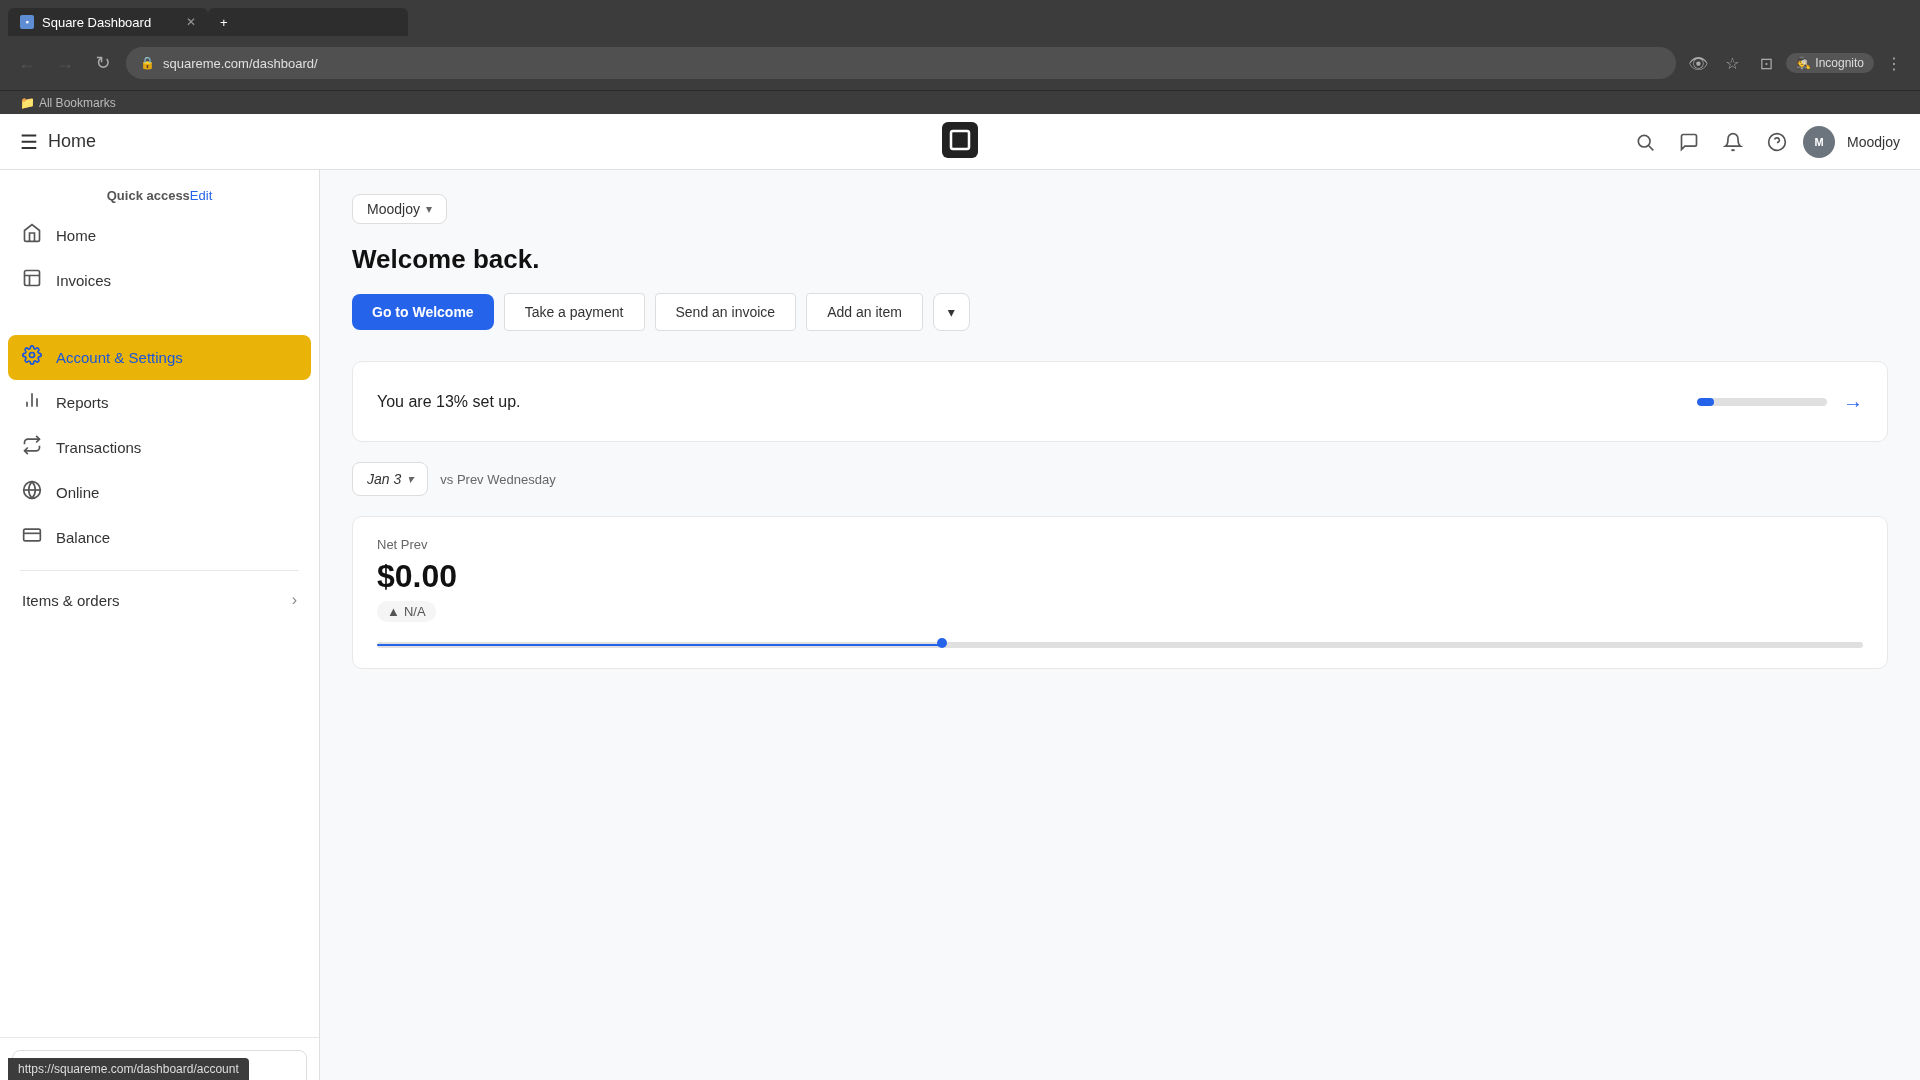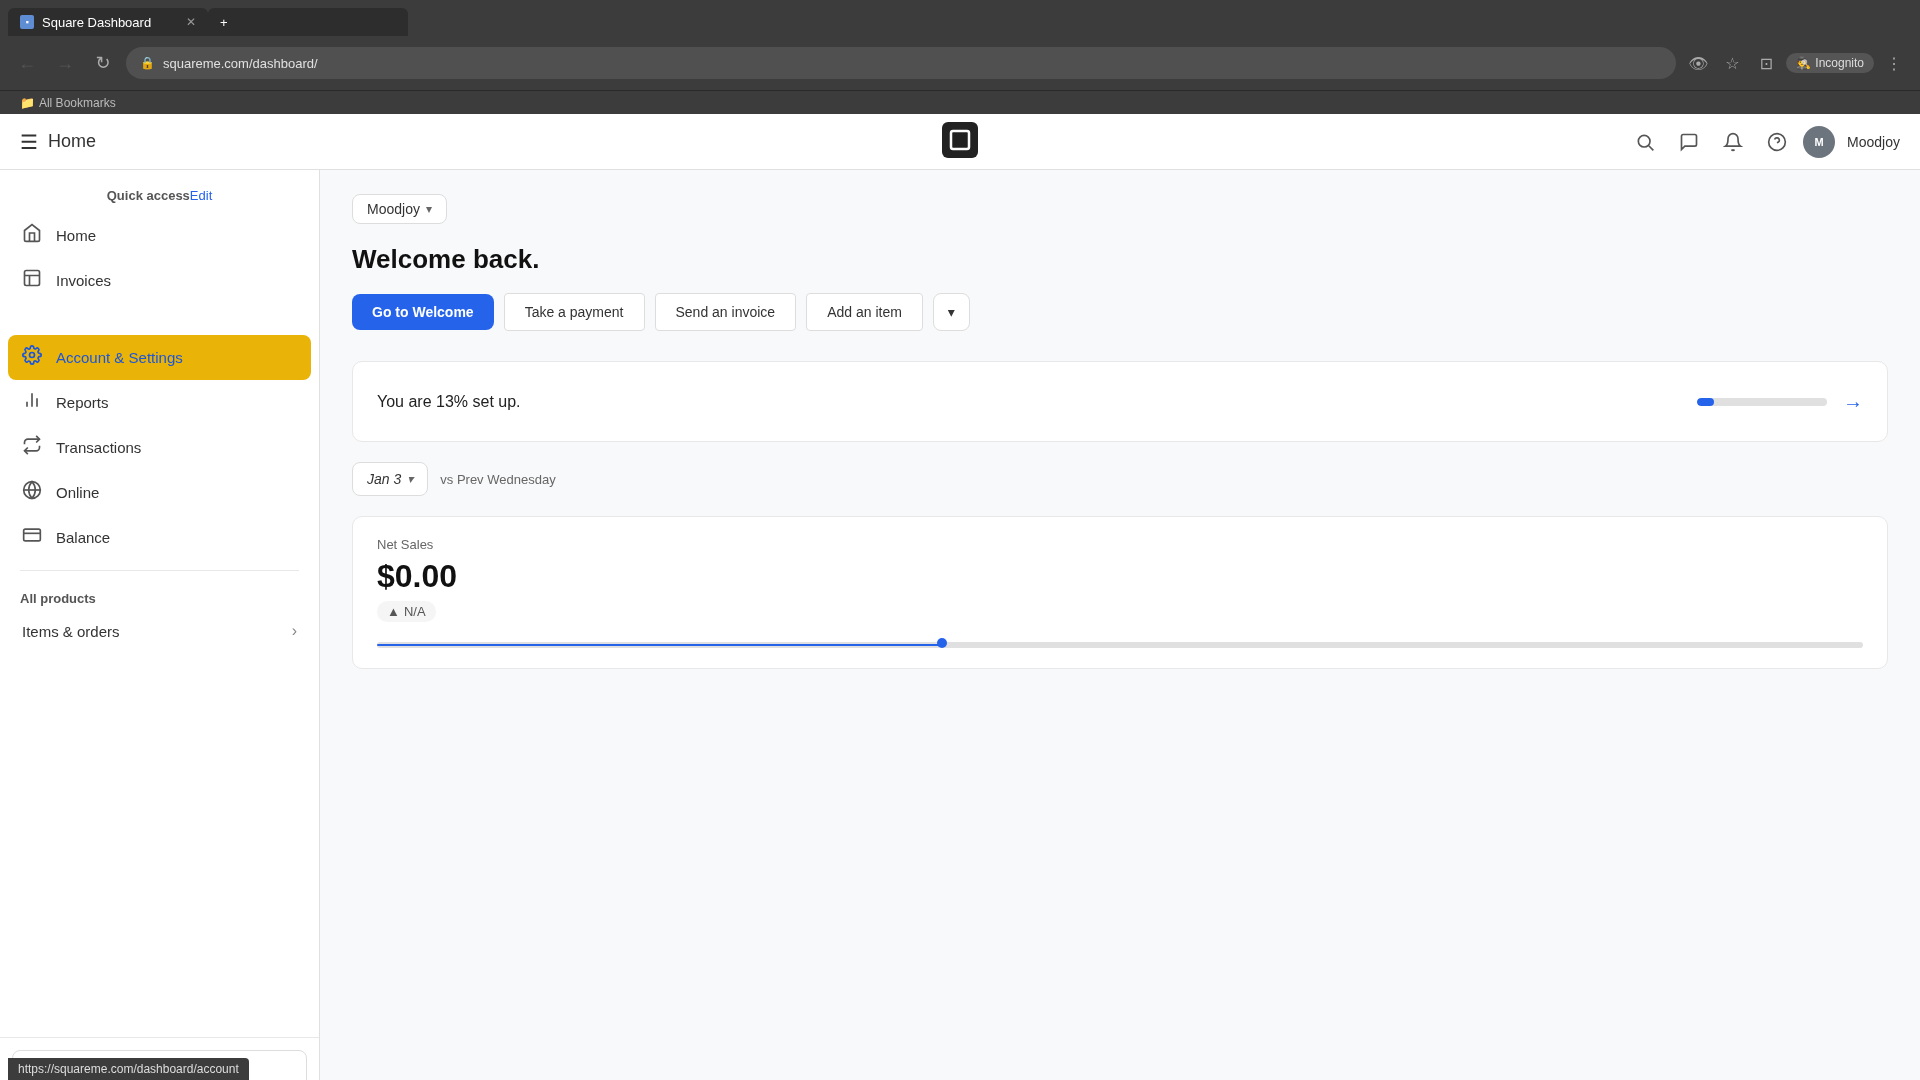--- a/index.html
+++ b/index.html
@@ -247,21 +247,20 @@
             <svg width="20" height="20" viewBox="0 0 24 24" fill="none" stroke="currentColor" stroke-width="2">
                 <rect x="2" y="5" width="20" height="14" rx="2"></rect>
                 <line x1="2" y1="10" x2="22" y2="10"></line>
               </svg>
           </span>
           <span>Balance</span>
         </div>
       </div>
 
       <div class="sidebar-divider"></div>
-      <div class="all-products-label">All products</div>
       <div class="sidebar-expandable">
         <span>Items &amp; orders</span>
         <span class="expand-icon">›</span>
       </div>
 
       <div class="sidebar-bottom">
         <button class="more-from-square-btn">More from Square</button>
       </div>
     </div>
 
@@ -295,21 +294,21 @@
 
       <div class="date-filter">
         <div class="date-selector">
           <span>Jan 3</span>
           <span class="date-chevron">▾</span>
         </div>
         <span class="vs-text">vs Prev Wednesday</span>
       </div>
 
       <div class="sales-section">
-        <div class="net-sales-label">Net Sales</div>
+        <div class="net-sales-label">Net Prev</div>
         <div class="net-sales-amount">$0.00</div>
         <div class="na-badge">
           <span>▲</span>
           <span>N/A</span>
         </div>
         <div class="sales-chart">
           <div class="sales-chart-line"></div>
           <div class="chart-dot"></div>
         </div>
       </div>

